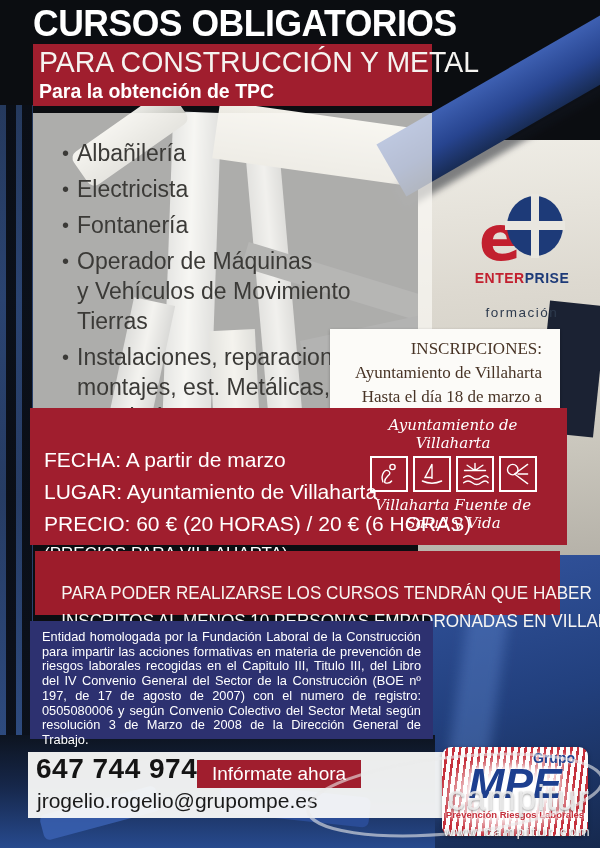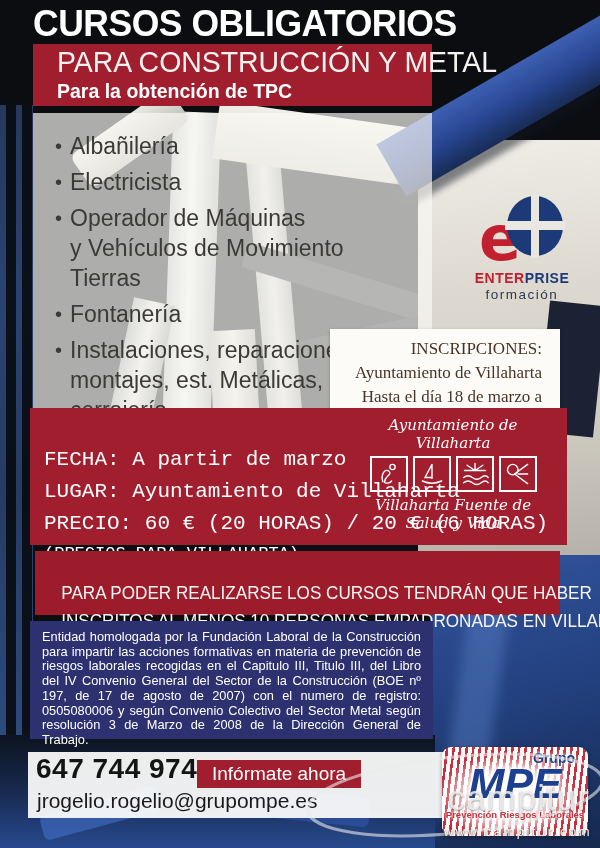--- a/index.html
+++ b/index.html
@@ -38,50 +38,50 @@
     background:linear-gradient(165deg,#33549e 0%,#22407e 50%,#16294e 100%);}
   .denim-hl{left:455px;top:600px;width:40px;height:220px;transform:rotate(8deg);
     background:rgba(95,135,205,.4);filter:blur(6px);}
   .bg-bottom{left:0;top:735px;width:435px;height:113px;
     background:linear-gradient(180deg,#0d1420 0%,#16274a 45%,#274a8e 100%);}
   .bpipe1{left:40px;top:800px;width:120px;height:26px;transform:rotate(-15deg);background:#3b63b5;opacity:.8;border-radius:6px;}
   .bpipe2{left:220px;top:790px;width:150px;height:30px;transform:rotate(6deg);background:#2a4c96;border-radius:6px;}
   
   .title{position:absolute;left:33px;top:3px;margin:0;color:#fff;font-size:37px;font-weight:bold;
     letter-spacing:-.5px;transform:scaleX(.96);transform-origin:left;}
-  .red-bar{position:absolute;left:33px;top:44px;width:399px;height:62px;background:#a01e2e;padding:2px 24px;}
+  .red-bar{position:absolute;left:33px;top:44px;width:399px;height:62px;background:#a01e2e;padding:2px 6px;}
   .subtitle{color:#f5f3f0;font-size:29px;line-height:32px;font-weight:normal;
     transform:scaleX(.98);transform-origin:left;white-space:nowrap;}
   .tagline{color:#fff;font-size:19.5px;font-weight:bold;margin-top:2px;}
   
   .courses-panel{position:absolute;left:33px;top:113px;width:399px;height:295px;
     background:rgba(250,249,245,.68);}
-  .courses-panel ul{list-style:none;margin:9px;padding:9px 23px 0 12px;}
+  .courses-panel ul{list-style:none;margin:16px;padding:9px 23px 0 12px;}
   .courses-panel li{position:relative;padding-left:16px;margin-bottom:6px;
     color:#3b3a37;font-size:23px;line-height:30px;white-space:pre-line;}
   .courses-panel li::before{content:"•";position:absolute;left:1px;top:0;font-size:20px;color:#3b3a37;}
   
   .enterprise{position:absolute;left:452px;top:196px;width:140px;text-align:center;}
   .ent-mark{position:relative;width:86px;height:70px;margin:0 auto;}
   .ent-blue{position:absolute;right:2px;top:0;width:56px;height:60px;border-radius:50%;background:#1d3a78;}
   .ent-blue::before{content:"";position:absolute;left:-2px;right:-2px;top:25px;height:9px;background:#e9e7e0;}
   .ent-blue::after{content:"";position:absolute;top:-2px;bottom:-2px;left:24px;width:8px;background:#e9e7e0;}
   .ent-red-e{position:absolute;left:0;bottom:-2px;font-family:"DejaVu Sans",sans-serif;
     font-weight:bold;font-size:62px;line-height:58px;color:#c2202f;}
   .ent-name{margin-top:4px;font-size:14px;font-weight:bold;letter-spacing:.5px;}
   .ent-name .r{color:#c2202f;} .ent-name .b{color:#1d3a78;}
-  .ent-sub{font-size:13.5px;color:#2e3b4e;letter-spacing:1.5px;margin-top:1px;}
+  .ent-sub{font-size:13.5px;color:#2e3b4e;letter-spacing:1.5px;margin-top:19px;}
   
   .inscriptions{position:absolute;left:330px;top:329px;width:230px;min-height:94px;background:#fcfbf8;
     padding:8px 18px;text-align:right;font-family:"Liberation Serif",serif;color:#483426;
     font-size:17px;line-height:24px;box-shadow:0 1px 3px rgba(0,0,0,.25);}
   
   .details-box{position:absolute;left:30px;top:408px;width:537px;height:137px;background:#a01e2e;
     color:#fff;padding:36px 0 0 14px;}
-  .detail-line{font-size:21px;line-height:32px;font-family:Liberation Mono, monospace;}
+  .detail-line{font-size:21px;line-height:32px;}
   .detail-line.small{font-size:17px;line-height:26px;margin-top:1px;}
   .villaharta{position:absolute;right:22px;top:8px;width:184px;text-align:center;color:#fff;}
   .vh-top,.vh-bottom{font-family:"DejaVu Serif",serif;font-style:italic;font-size:15px;line-height:18px;}
   .vh-icons{display:flex;justify-content:center;gap:5px;margin:4px 0;}
   .vh-icon{width:38px;height:36px;border:2px solid #fff;display:flex;align-items:center;justify-content:center;}
   .vh-icon svg{width:30px;height:28px;stroke:#fff;fill:none;stroke-width:1.6;stroke-linecap:round;}
   
   .banner{position:absolute;left:35px;top:551px;width:525px;height:64px;background:#9d1c2b;
     color:#f7f5f2;text-align:center;padding-top:28px;}
   .banner div{font-size:19px;line-height:28px;transform:scaleX(.9);transform-origin:center;white-space:nowrap;}
@@ -145,23 +145,23 @@
   <h1 class="title">CURSOS OBLIGATORIOS</h1>
   <div class="red-bar">
     <div class="subtitle">PARA CONSTRUCCIÓN Y METAL</div>
     <div class="tagline">Para la obtención de TPC</div>
   </div>
 
   <div class="courses-panel">
     <ul>
       <li>Albañilería</li>
       <li>Electricista</li>
+      <li>Fontanería</li>
       <li>Operador de Máquinas
 y Vehículos de Movimiento Tierras</li>
-      <li>Fontanería</li>
       <li>Instalaciones, reparaciones,
 montajes, est. Metálicas, cerrajería
 y carpintería metálica</li>
     </ul>
   </div>
 
   <div class="enterprise">
     <div class="ent-mark">
       <span class="ent-red-e">e</span>
       <span class="ent-blue"></span>

